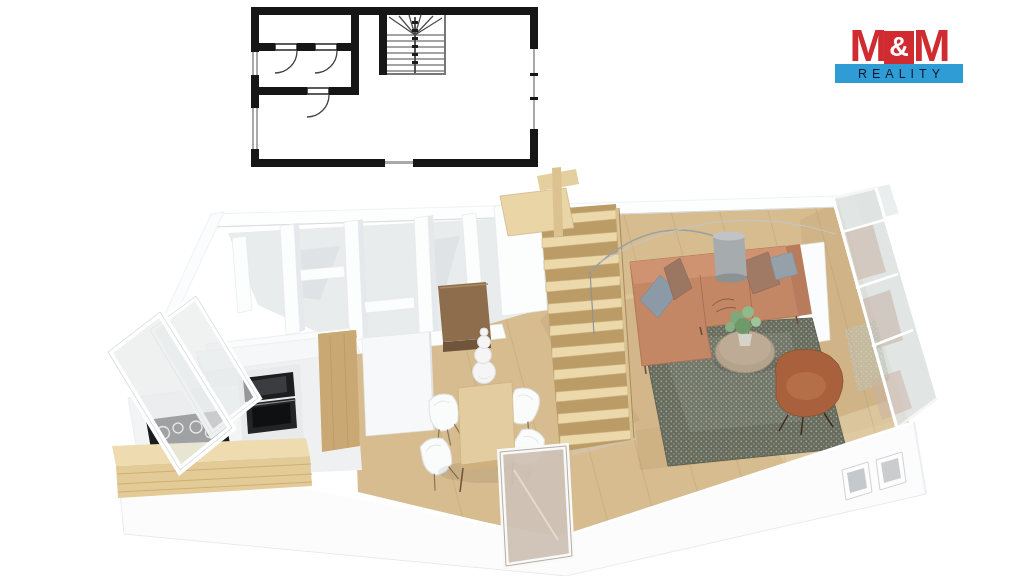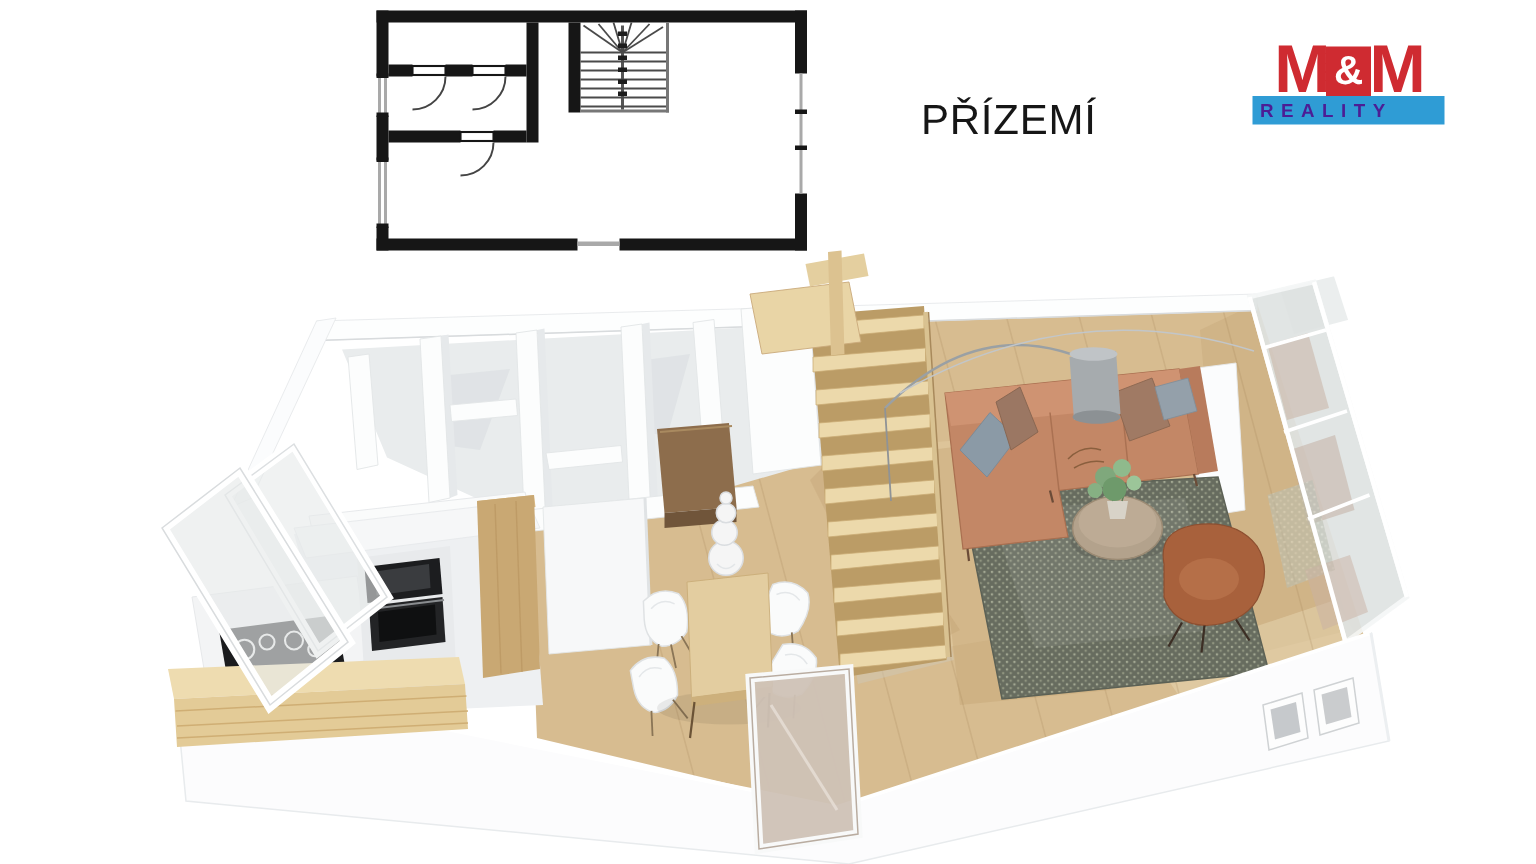--- a/index.html
+++ b/index.html
@@ -6,22 +6,22 @@
   .canvas{position:relative;width:1024px;height:576px;background:#ffffff;overflow:hidden;
           font-family:"Liberation Sans",sans-serif;}
   .scene{position:absolute;left:0;top:0;}
   .floor-title{position:absolute;left:614px;top:64px;font-size:28px;color:#161616;
                letter-spacing:0.5px;font-weight:400;}
   .logo{position:absolute;left:835px;top:24px;width:128px;}
   .logo-top{height:40px;display:flex;align-items:flex-end;justify-content:center;background:#ffffff;}
   .logo-m{color:#cf2b31;font-weight:900;font-size:45px;line-height:37px;letter-spacing:-2px;}
   .logo-amp{background:#cf2b31;color:#ffffff;font-weight:900;font-size:27px;width:30px;height:33px;
             display:flex;align-items:center;justify-content:center;margin:0 -1px;}
-  .logo-bar{background:#2f9cd5;color:#4c1d95;font-weight:700;font-size:12.5px;letter-spacing:5px;
-            text-align:left;padding:3px 0 2px 5px;}
+  .logo-bar{background:#2f9cd5;color:#0f172a;font-weight:400;font-size:12.5px;letter-spacing:5px;
+            text-align:center;padding:3px 0 2px 5px;}
 </style>
 </head>
 <body>
 
 <div class="canvas">
 
 <svg class="scene" width="1024" height="576" viewBox="0 0 1024 576">
   <defs>
     <pattern id="rugDots" width="5" height="5" patternUnits="userSpaceOnUse">
       <rect width="5" height="5" fill="#676c5f"></rect>
@@ -383,21 +383,20 @@
         <rect x="163" y="26" width="6" height="3"></rect>
         <rect x="163" y="34" width="6" height="3"></rect>
         <rect x="163" y="42" width="6" height="3"></rect>
         <rect x="163" y="50" width="6" height="3"></rect>
         <rect x="163" y="58" width="6" height="3"></rect>
       </g>
     </g>
   </g>
 </svg>
 
-<div class="floor-title">PŘÍZEMÍ</div>
 
 <div class="logo">
   <div class="logo-top">
     <span class="logo-m">M</span>
     <span class="logo-amp">&amp;</span>
     <span class="logo-m">M</span>
   </div>
   <div class="logo-bar">REALITY</div>
 </div>
 

